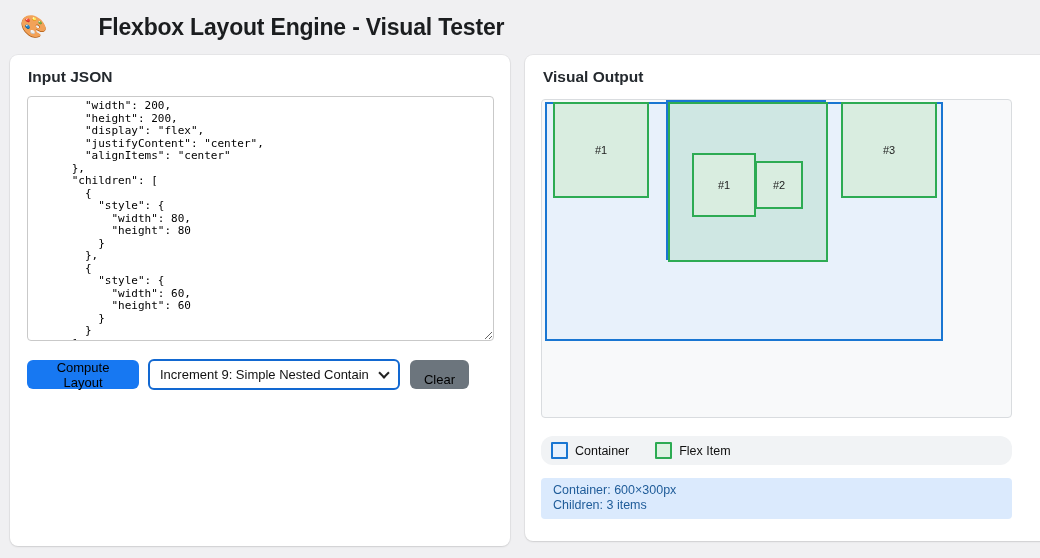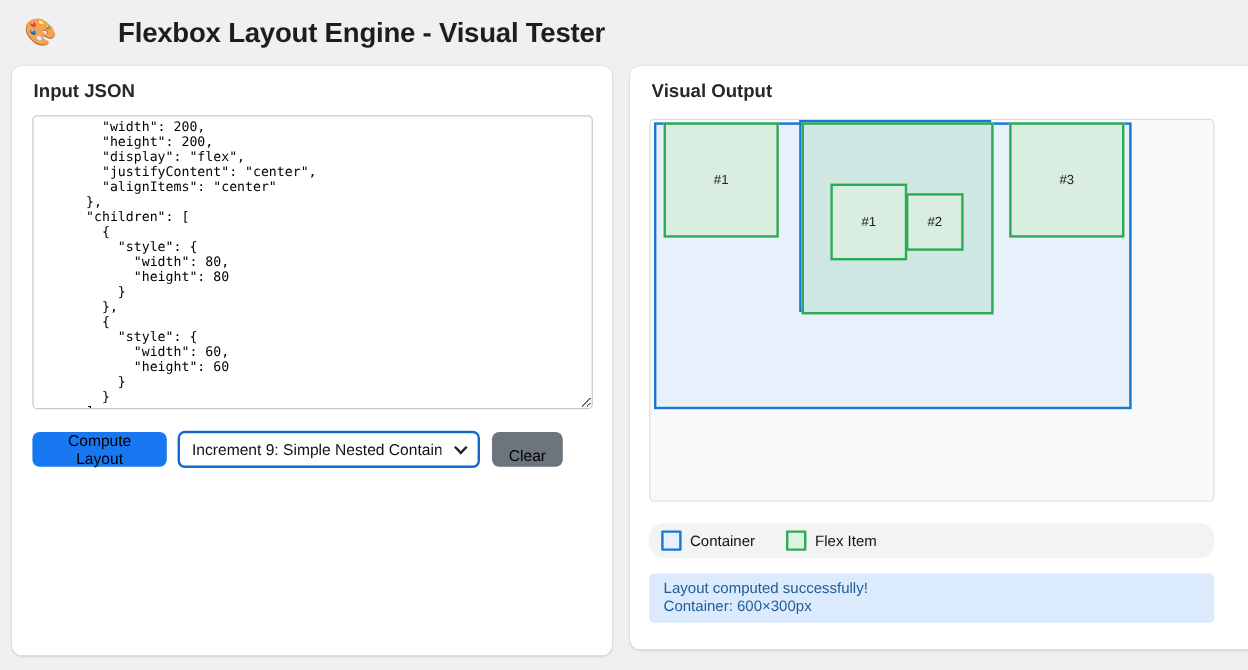--- a/index.html
+++ b/index.html
@@ -146,16 +146,16 @@
       <span class="legend-swatch swatch-container"></span>
       <span class="legend-label">Container</span>
     </div>
     <div class="legend-entry">
       <span class="legend-swatch swatch-item"></span>
       <span class="legend-label">Flex Item</span>
     </div>
   </div>
 
   <div class="status-box">
-    <div>Layout computed successfully!</div>
     <div>Container: 600×300px</div>
+    <div>Children: 3 items</div>
   </div>
 </div>
 
 </body></html>

